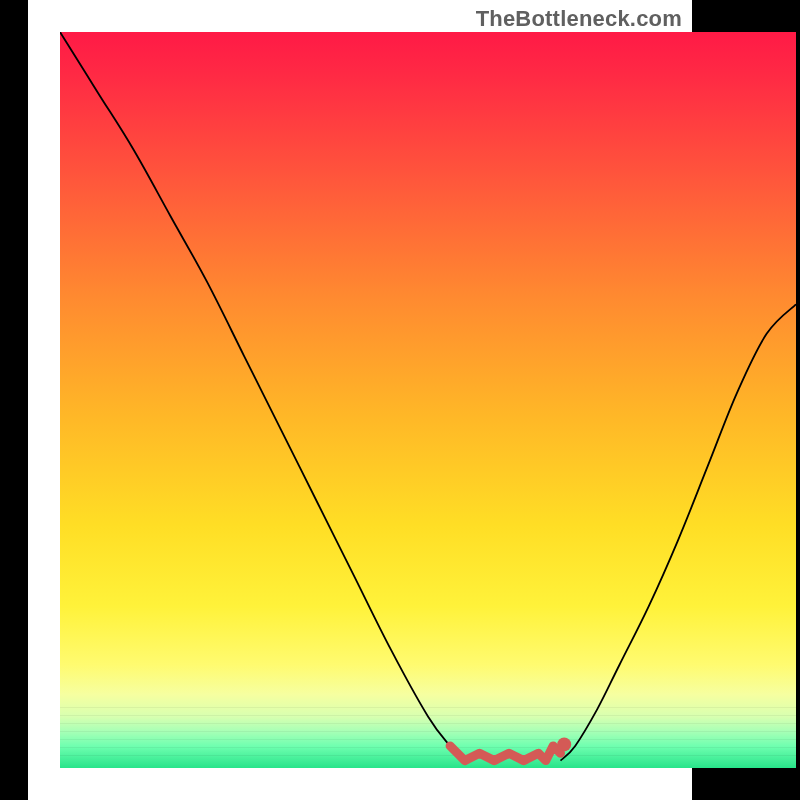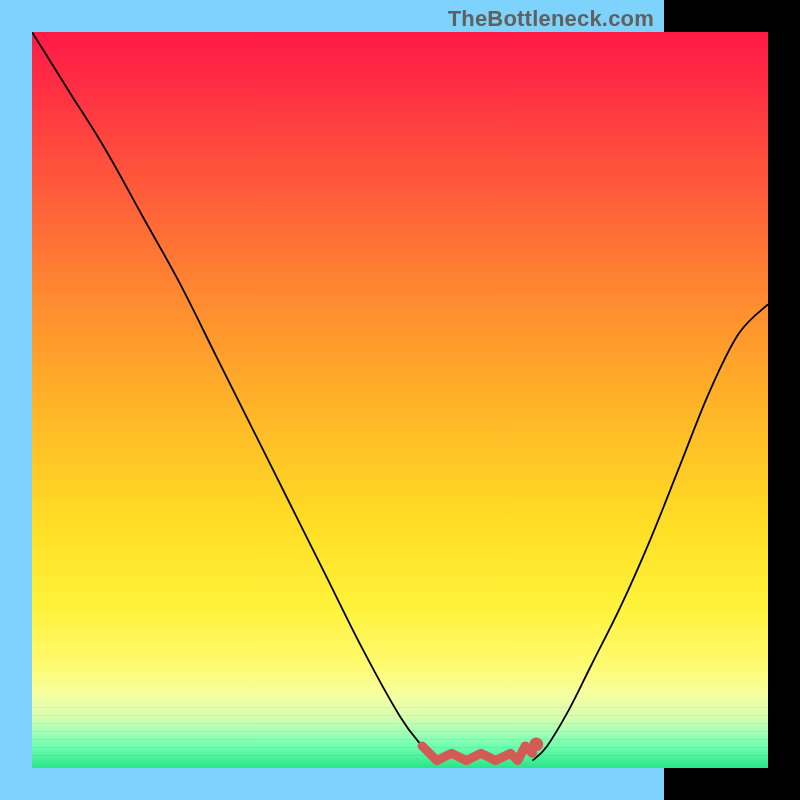--- a/index.html
+++ b/index.html
@@ -8,21 +8,22 @@
     width: 800px;
     height: 800px;
     background: #000;
     overflow: hidden;
     font-family: Arial, Helvetica, sans-serif;
   }
   .frame {
     position: relative;
     width: 664px;
     height: 800px;
-    background: #7dd3fc;
+    background: #ffffff;
+    margin-left: 28px;
   }
   .watermark {
     position: absolute;
     top: 6px;
     right: 10px;
     color: #606060;
     font-size: 22px;
     font-weight: bold;
     letter-spacing: 0.2px;
     z-index: 10;

